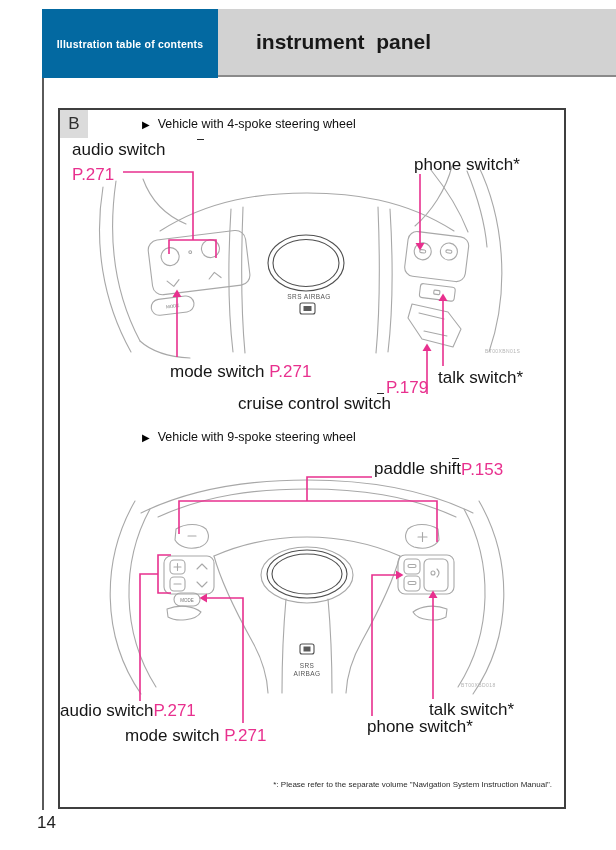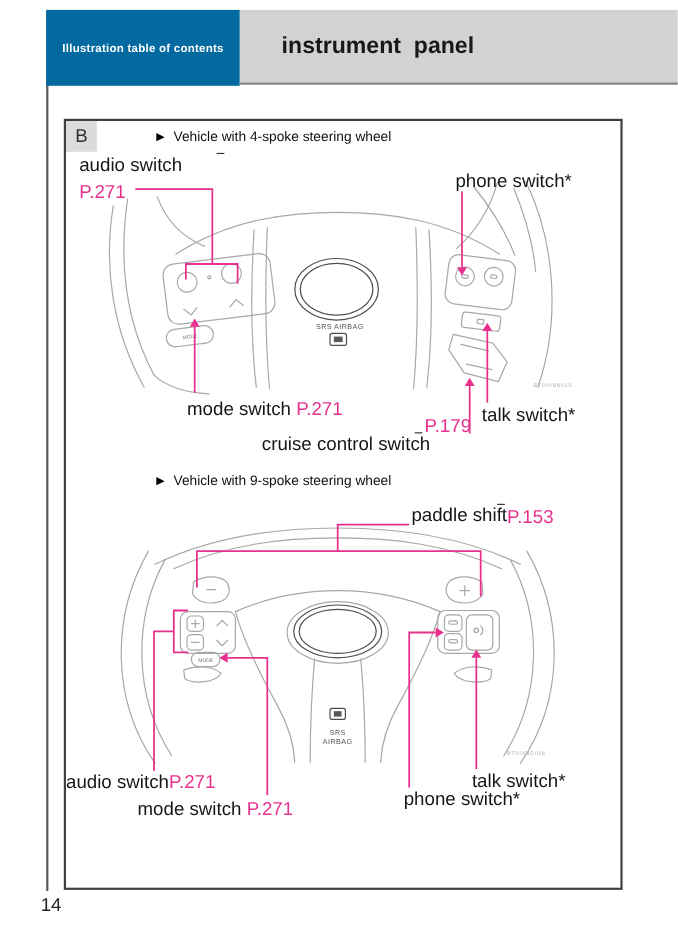--- a/index.html
+++ b/index.html
@@ -217,15 +217,16 @@
       <path class="ann" d="M158,574 H140 V701"></path>
       <path class="ann" d="M243,723 V598 H207"></path>
       <polygon class="annf" points="207,593.5 207,602.5 199.5,598"></polygon>
       <path class="ann" d="M372,716 V575 H396"></path>
       <polygon class="annf" points="396,570.5 396,579.5 403.5,575"></polygon>
       <path class="ann" d="M433,699 V598"></path>
       <polygon class="annf" points="428.5,598 437.5,598 433,590.5"></polygon>
     </g>
   </svg>
 
+  <span class="footnote" style="top:670px;">*: Please refer to the separate volume "Navigation System Instruction Manual".</span>
 </div>
 
 <span class="pageno">14</span>
 
 </body></html>

